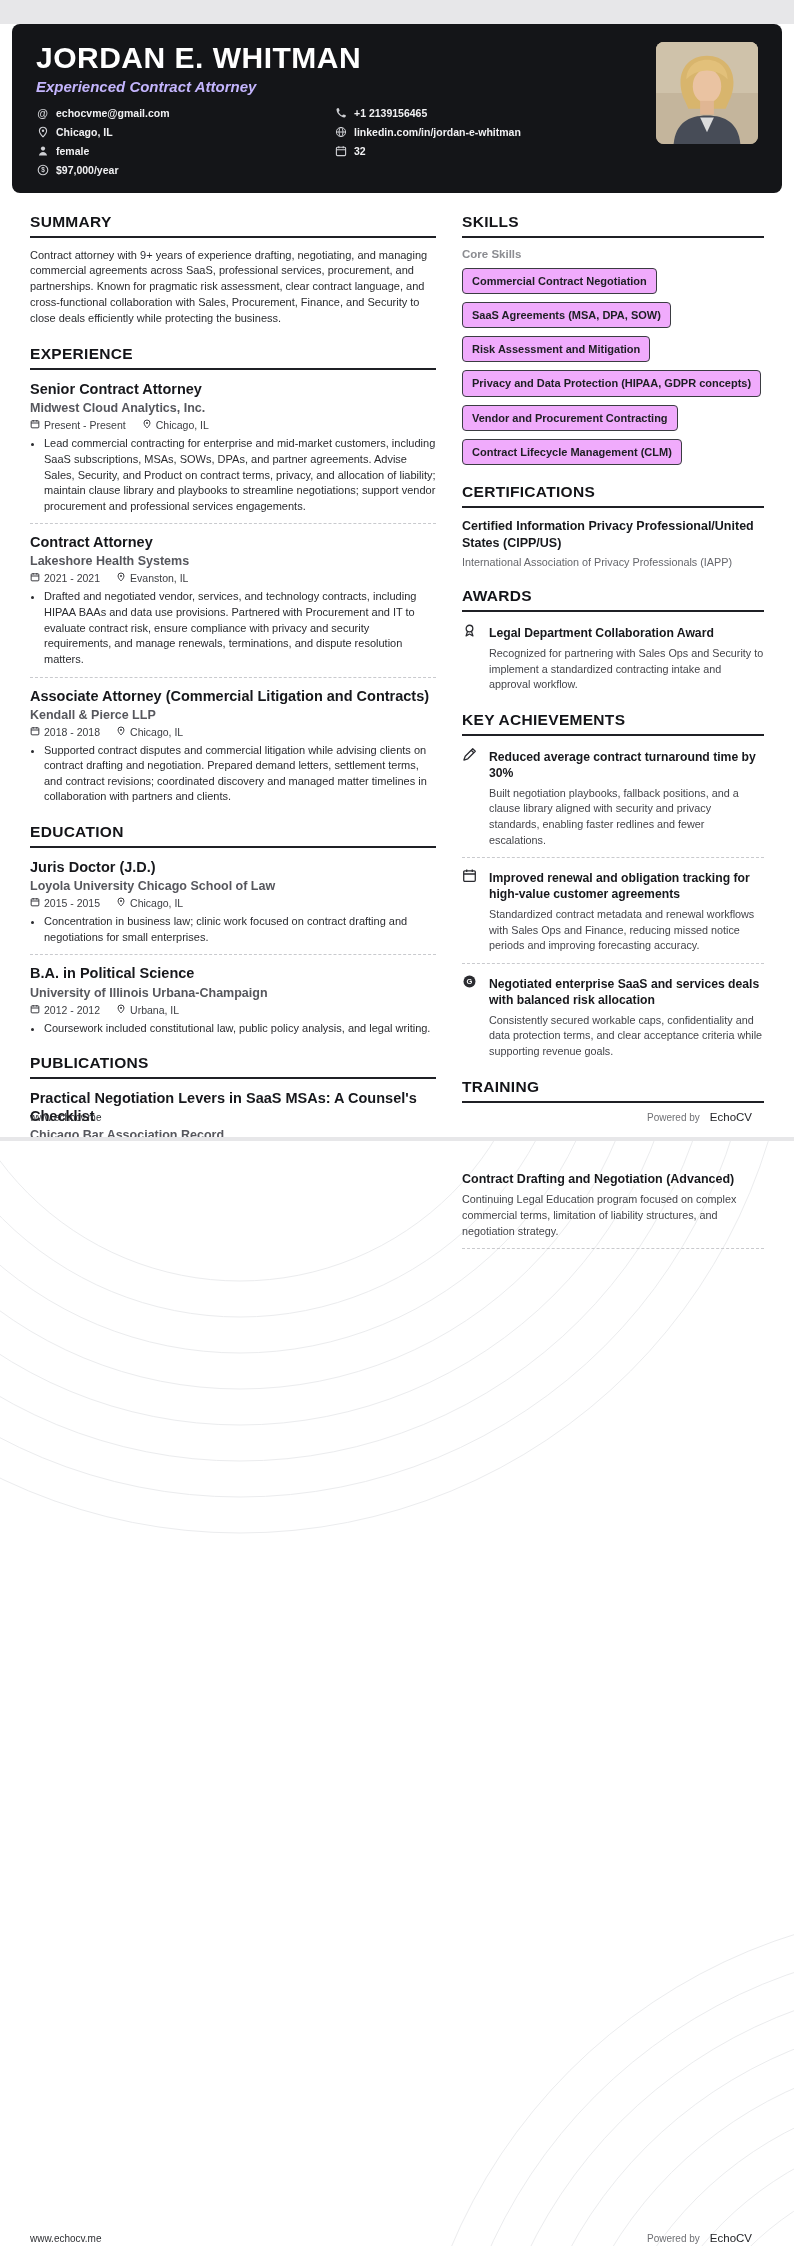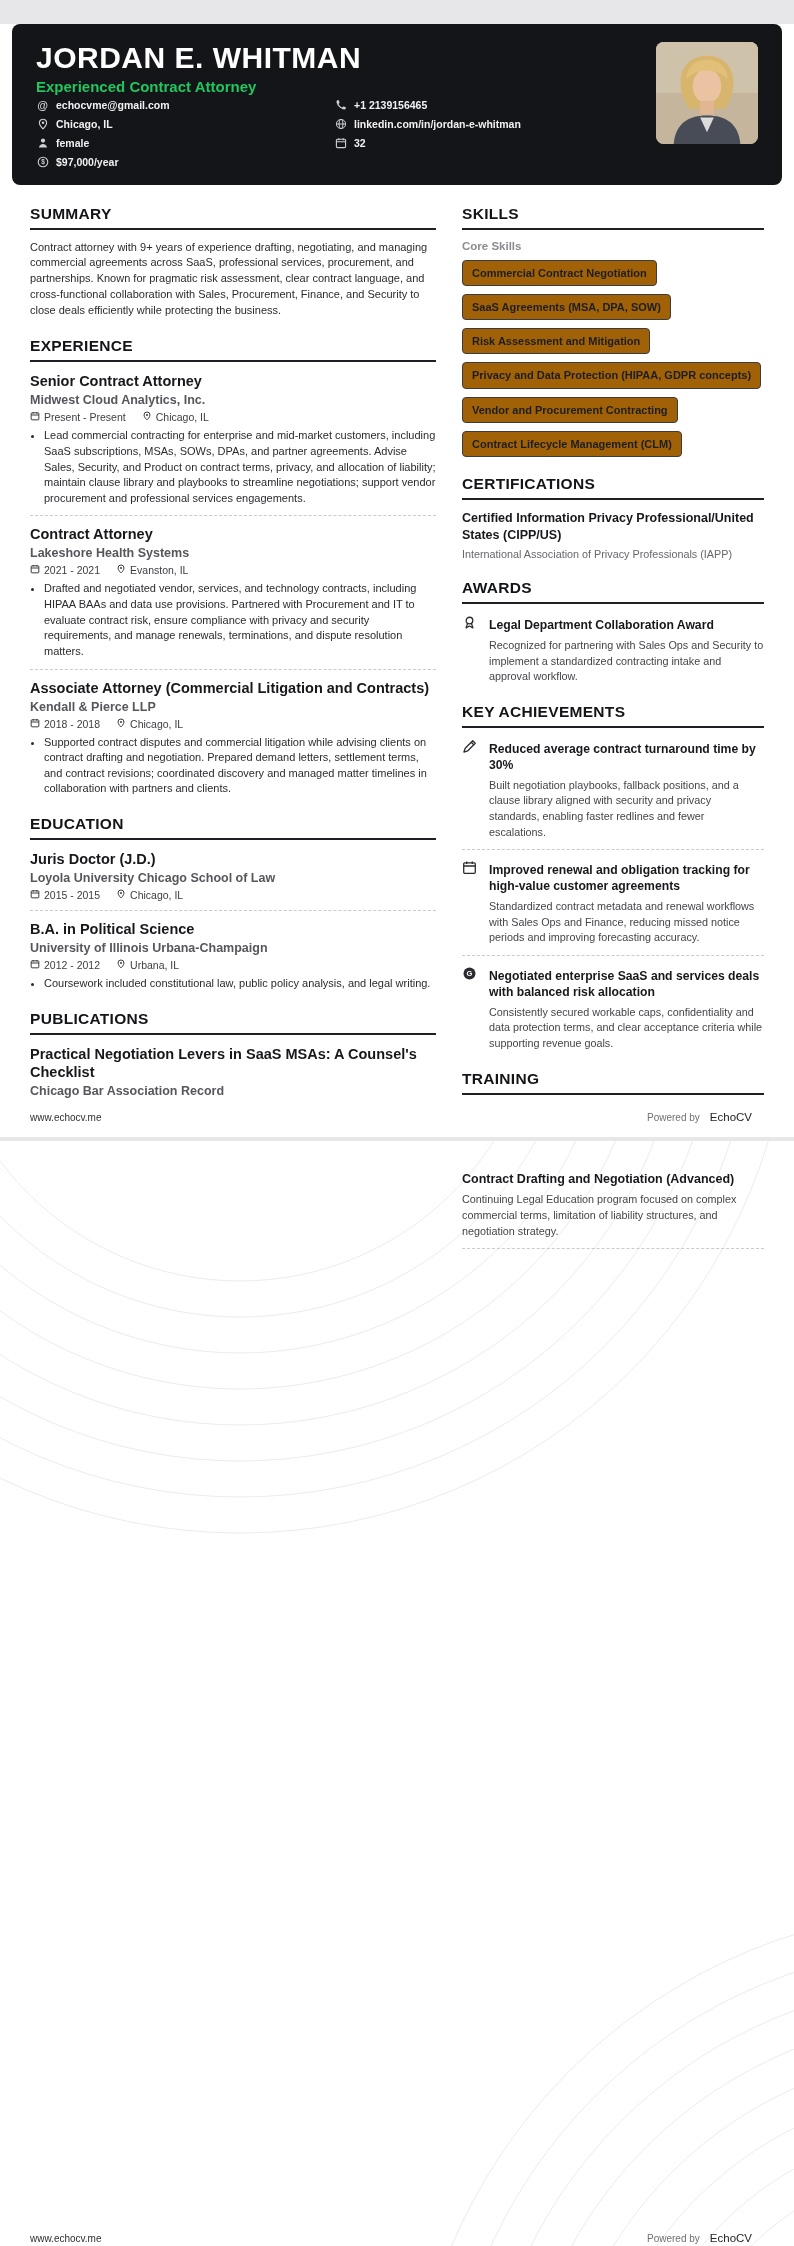--- a/index.html
+++ b/index.html
@@ -35,22 +35,23 @@
     margin: 0;
     font-size: 30px;
     line-height: 1.05;
     letter-spacing: 0.5px;
     font-weight: 800;
     color: #ffffff;
   }
   .hero-title {
     font-size: 15px;
     font-weight: 700;
-    color: #22c55e;
-    margin: 4px 0 4px 0;
+    color: #c4b5fd;
+    margin: 4px 0 12px 0;
+    font-style: italic;
   }
   .contact-grid { display: flex; gap: 26px; }
   .contact-col {
     list-style: none; margin: 0; padding: 0;
     display: flex; flex-direction: column; gap: 6px;
   }
   .contact-col.first { width: 272px; }
   .contact-col li {
     display: flex; align-items: center; gap: 7px;
     font-size: 10.5px; font-weight: 700; color: #f1f1f3;
@@ -98,21 +99,21 @@
   ul.bullets li { font-size: 11px; line-height: 1.42; color: #2a2b2f; }
   .dashed { border-top: 1px dashed #c9cace; margin: 9px 0 9px 0; }
 
   
   .group-label { font-size: 11.5px; font-weight: 700; color: #8b8c91; margin: 0 0 8px 0; }
   .pill {
     width: fit-content; max-width: 100%;
     border: 1.3px solid #3b3c42; border-radius: 4px;
     padding: 5px 9px; margin-bottom: 8px;
     font-size: 11px; font-weight: 700; color: #1d1e23; line-height: 1.3;
-    background: #a16207;
+    background: #f0abfc;
   }
   .cert-title { font-size: 12.5px; font-weight: 700; color: #17181c; line-height: 1.3; margin-bottom: 4px; }
   .cert-org { font-size: 10.8px; color: #66676c; line-height: 1.35; }
 
   .ach-item { display: flex; gap: 10px; }
   .ach-icon { width: 17px; flex-shrink: 0; color: #2a2b30; padding-top: 1px; }
   .ach-icon svg { width: 15px; height: 15px; display: block; }
   .ach-body { min-width: 0; }
   .ach-title { font-size: 12.2px; font-weight: 700; color: #17181c; line-height: 1.3; margin: 4px 0 4px 0; }
   .ach-desc { font-size: 10.8px; line-height: 1.45; color: #44454a; }
@@ -343,20 +344,23 @@
               <span class="meta-item">
                   <span class="mi">
                     <svg viewBox="0 0 12 12">
                       <path d="M6 1.2A3.6 3.6 0 0 0 2.4 4.8C2.4 7.4 6 10.8 6 10.8s3.6-3.4 3.6-6A3.6 3.6 0 0 0 6 1.2z" fill="none" stroke="currentColor" stroke-width="1.2"></path>
                       <circle cx="6" cy="4.8" r="1.2" fill="currentColor"></circle>
                     </svg>
                   </span>
                   <span>Chicago, IL</span>
                 </span>
             </div>
+            <ul class="bullets">
+                <li>Concentration in business law; clinic work focused on contract drafting and negotiations for small enterprises.</li>
+              </ul>
           </div>
           <div class="dashed"></div>
 
           <div class="entry">
             <h3>B.A. in Political Science</h3>
             <div class="org">University of Illinois Urbana-Champaign</div>
             <div class="meta">
               <span class="meta-item">
                   <span class="mi">
                     <svg viewBox="0 0 12 12">

